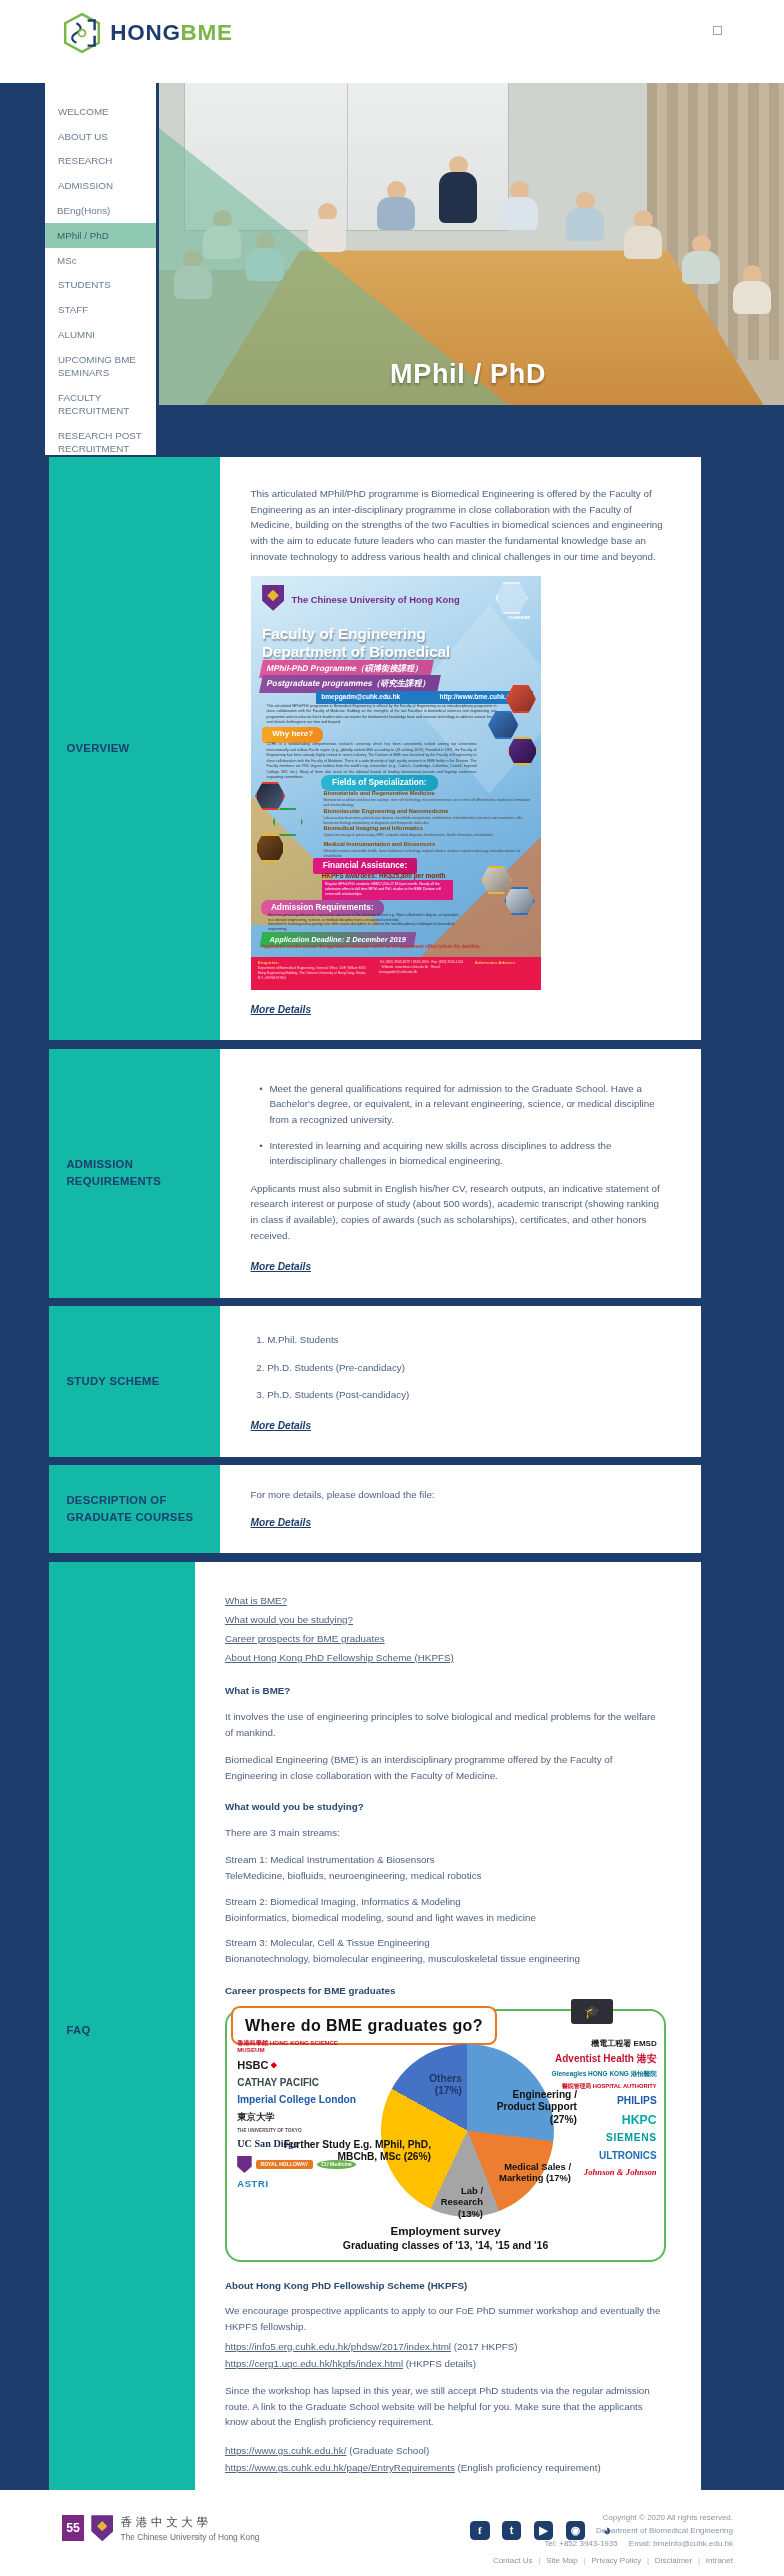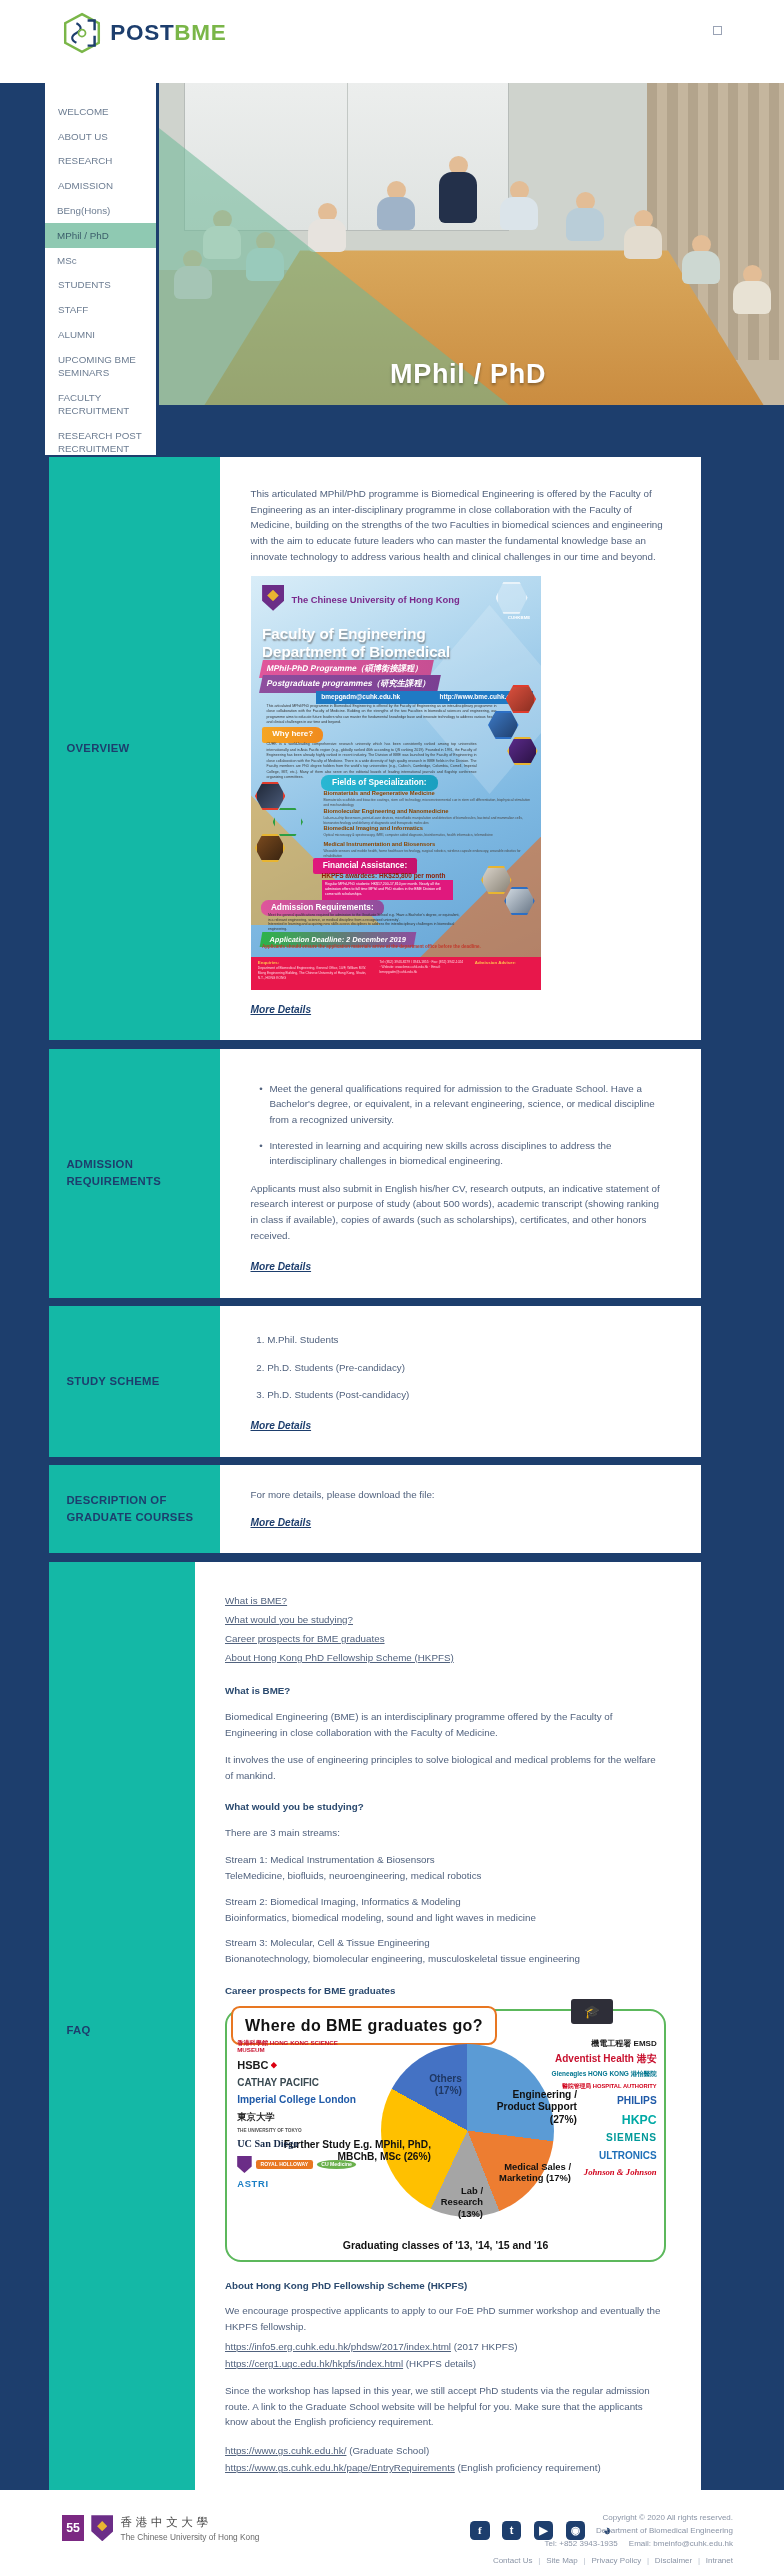--- a/index.html
+++ b/index.html
@@ -161,21 +161,21 @@
     <div class="brand">
       <span>
         <svg width="42" height="42" viewBox="0 0 60 60">
           <polygon points="30,3 54,16 54,44 30,57 6,44 6,16" fill="none" stroke="#7ab648" stroke-width="3.5"></polygon>
           <path d="M38 12 h10 v14" fill="none" stroke="#1d3e6d" stroke-width="3.5"></path>
           <path d="M48 34 v14 h-10" fill="none" stroke="#1d3e6d" stroke-width="3.5"></path>
           <path d="M22 16 c8 4 8 10 0 14 c-8 4 -8 10 0 14" fill="none" stroke="#1d3e6d" stroke-width="3"></path>
           <circle cx="30" cy="30" r="5" fill="none" stroke="#7ab648" stroke-width="2.5"></circle>
         </svg>
       </span>
-      <span class="brand-text"><span class="brand-cuhk">POST</span><span class="brand-bme">BME</span></span>
+      <span class="brand-text"><span class="brand-cuhk">HONG</span><span class="brand-bme">BME</span></span>
     </div>
     <div class="win-icon"></div>
   </div>
 
   <div class="sidebar">
     <div class="nav-item">WELCOME</div>
     <div class="nav-item">ABOUT US</div>
     <div class="nav-item">RESEARCH</div>
     <div class="nav-item">ADMISSION</div>
     <div class="nav-item indent">BEng(Hons)</div>
@@ -357,22 +357,22 @@
       <div class="card-label">FAQ</div>
       <div class="card-body">
         <div class="faq-toc">
           <div>What is BME?</div>
           <div>What would you be studying?</div>
           <div>Career prospects for BME graduates</div>
           <div>About Hong Kong PhD Fellowship Scheme (HKPFS)</div>
         </div>
 
         <div class="faq-q">What is BME?</div>
+        <p>It involves the use of engineering principles to solve biological and medical problems for the welfare of mankind.</p>
         <p>Biomedical Engineering (BME) is an interdisciplinary programme offered by the Faculty of Engineering in close collaboration with the Faculty of Medicine.</p>
-        <p>It involves the use of engineering principles to solve biological and medical problems for the welfare of mankind.</p>
 
         <div class="faq-q">What would you be studying?</div>
         <p>There are 3 main streams:</p>
         <div class="stream">
           <div>Stream 1: Medical Instrumentation &amp; Biosensors</div>
           <div>TeleMedicine, biofluids, neuroengineering, medical robotics</div>
         </div>
         <div class="stream">
           <div>Stream 2: Biomedical Imaging, Informatics &amp; Modeling</div>
           <div>Bioinformatics, biomedical modeling, sound and light waves in medicine</div>
@@ -415,20 +415,21 @@
             <div class="logo-item" style="color: rgb(200, 16, 46);">Adventist Health 港安</div>
             <div class="logo-item" style="font-size: 6.5px; color: rgb(0, 117, 143);">Gleneagles HONG KONG 港怡醫院</div>
             <div class="logo-item" style="font-size: 5.8px; color: rgb(208, 2, 27);">醫院管理局 HOSPITAL AUTHORITY</div>
             <div class="logo-item" style="font-size: 10.2px; color: rgb(31, 90, 168);">PHILIPS</div>
             <div class="logo-item" style="font-size: 12.3px; color: rgb(0, 169, 165);">HKPC</div>
             <div class="logo-item" style="font-size: 10.2px; letter-spacing: 0.7px; color: rgb(0, 153, 153);">SIEMENS</div>
             <div class="logo-item" style="color: rgb(31, 111, 184);">ULTRONICS</div>
             <div class="logo-item" style="font-size: 8.7px; font-style: italic; font-family: &quot;Liberation Serif&quot;, serif; color: rgb(208, 2, 27);">Johnson &amp; Johnson</div>
           </div>
 
+          <div class="chart-caption">Employment survey</div>
           <div class="chart-caption2">Graduating classes of '13, '14, '15 and '16</div>
         </div>
 
         <div class="faq-q">About Hong Kong PhD Fellowship Scheme (HKPFS)</div>
         <p style="margin-bottom:2.9px">We encourage prospective applicants to apply to our FoE PhD summer workshop and eventually the HKPFS fellowship.</p>
         <div class="linkline"><span class="url wrap-url">https://info5.erg.cuhk.edu.hk/phdsw/2017/index.html</span><span> (2017 HKPFS)</span></div>
         <div class="linkline" style="margin-bottom:10.2px"><span class="url wrap-url">https://cerg1.ugc.edu.hk/hkpfs/index.html</span><span> (HKPFS details)</span></div>
         <p>Since the workshop has lapsed in this year, we still accept PhD students via the regular admission route. A link to the Graduate School website will be helpful for you. Make sure that the applicants know about the English proficiency requirement.</p>
         <div class="linkline"><span class="url wrap-url">https://www.gs.cuhk.edu.hk/</span><span> (Graduate School)</span></div>
         <div class="linkline"><span class="url wrap-url">https://www.gs.cuhk.edu.hk/page/EntryRequirements</span><span> (English proficiency requirement)</span></div>

